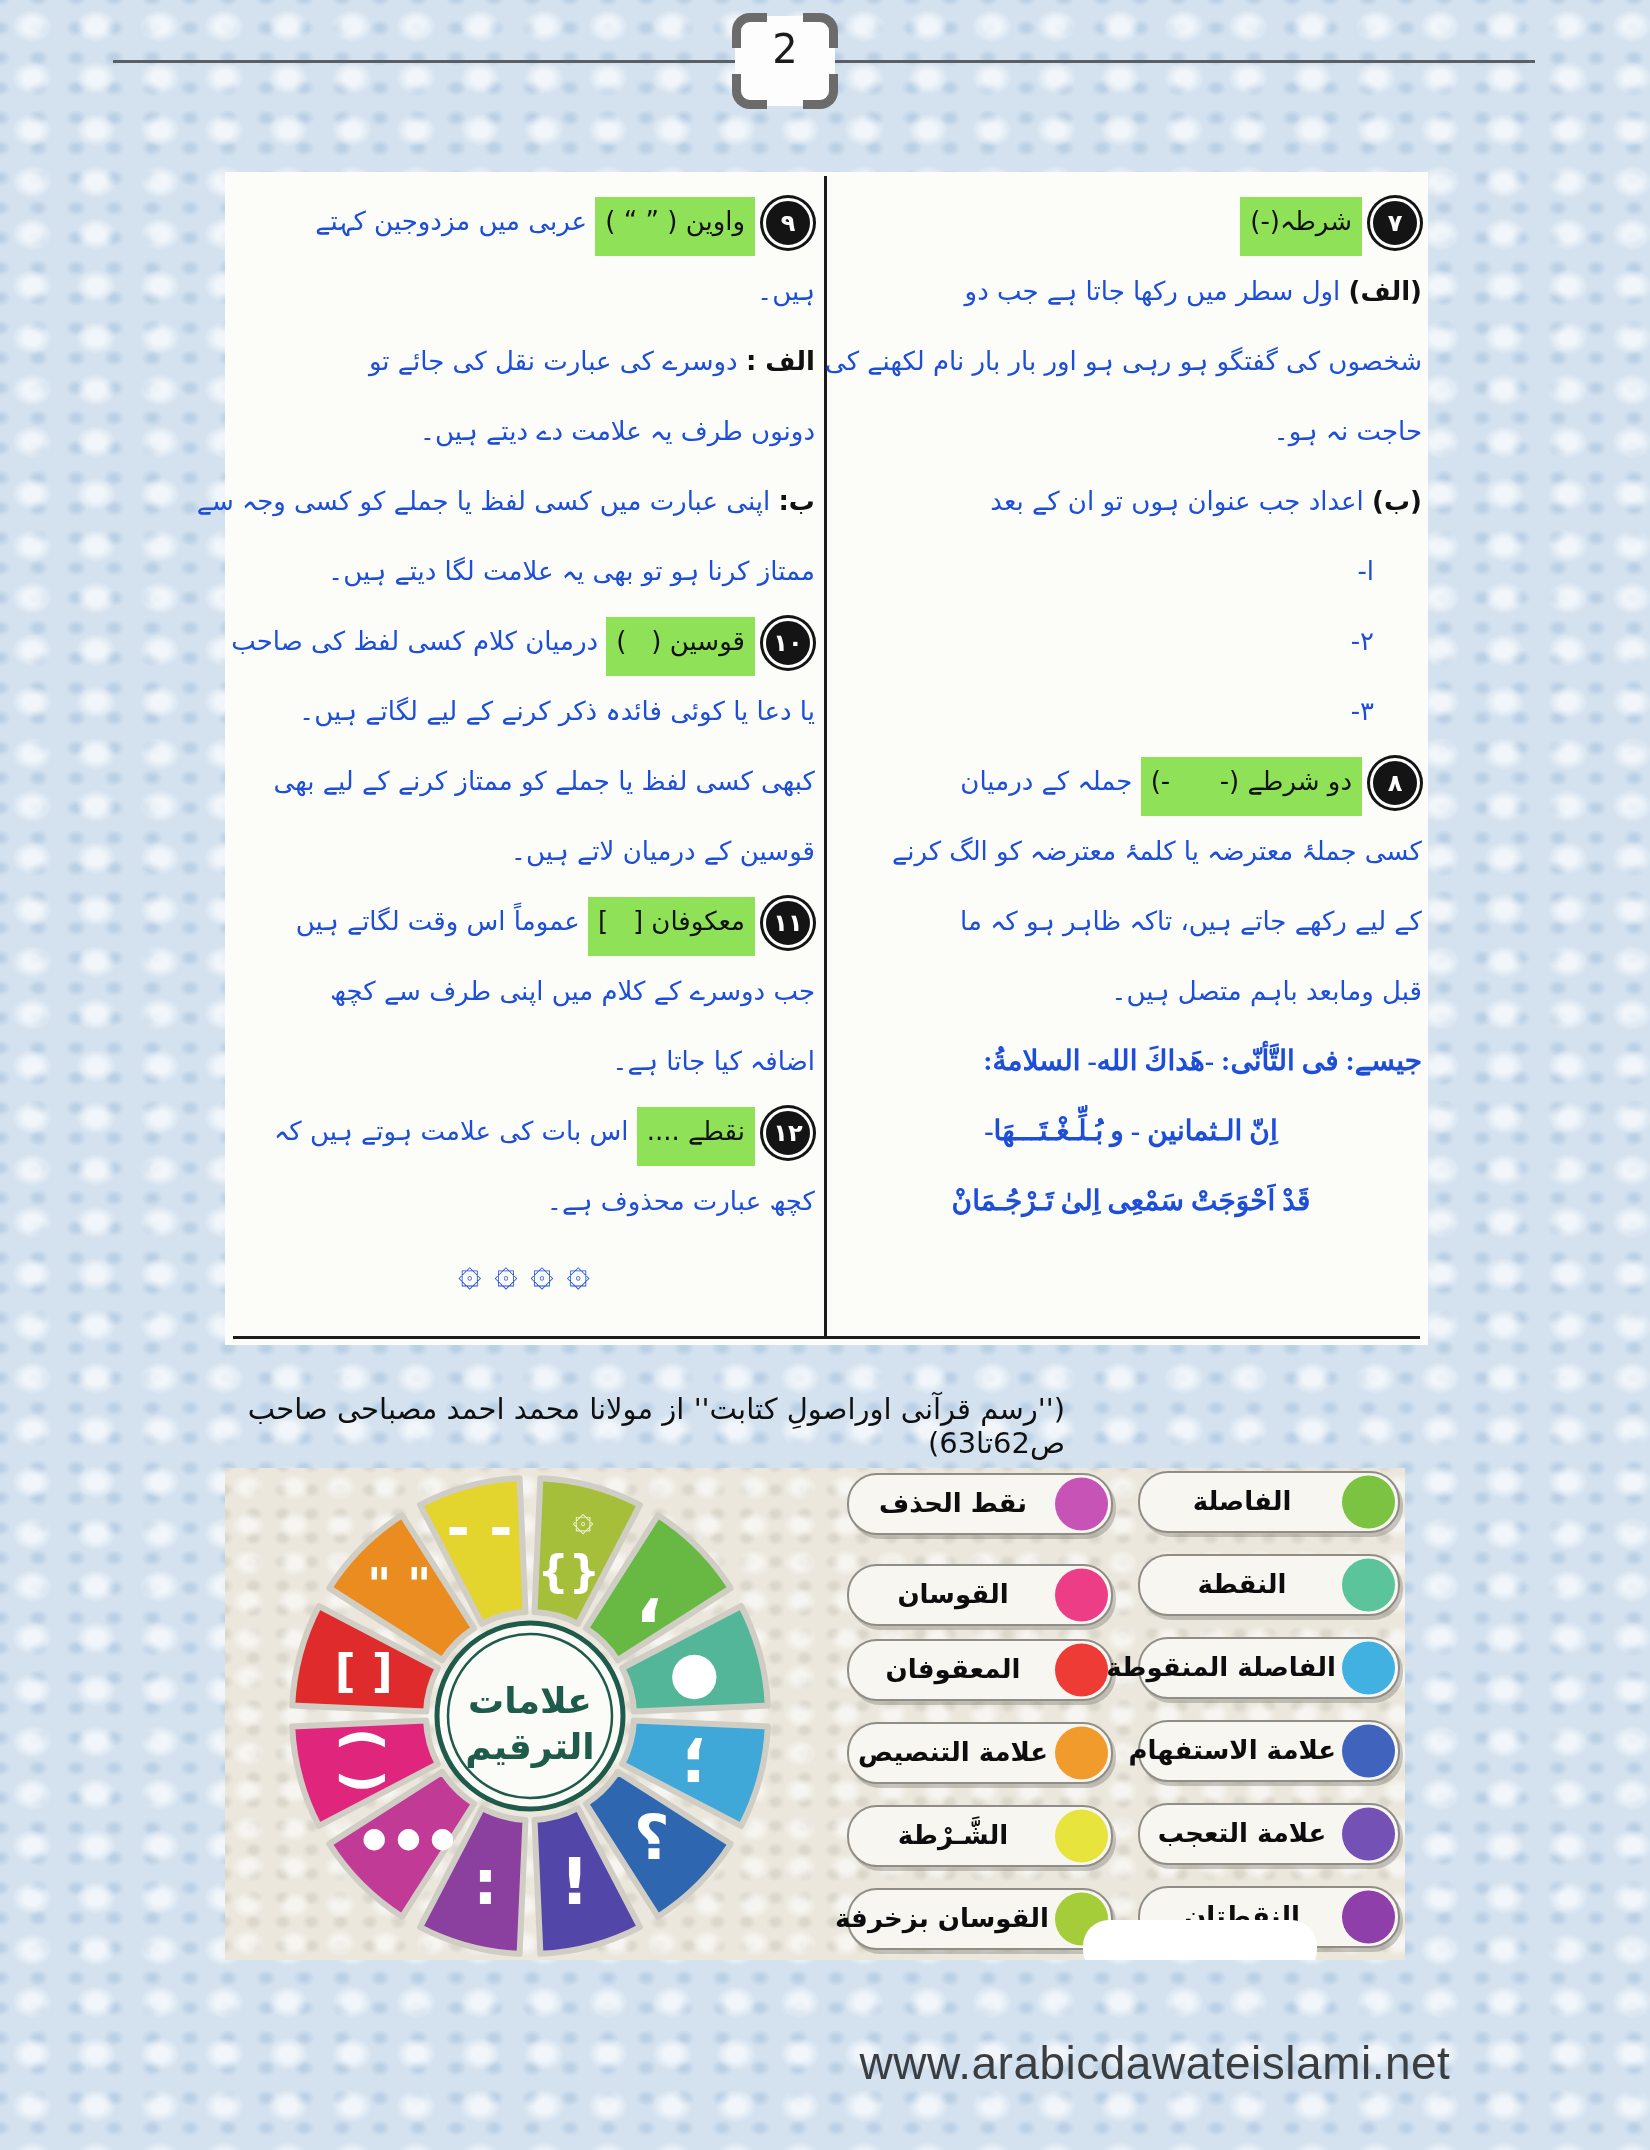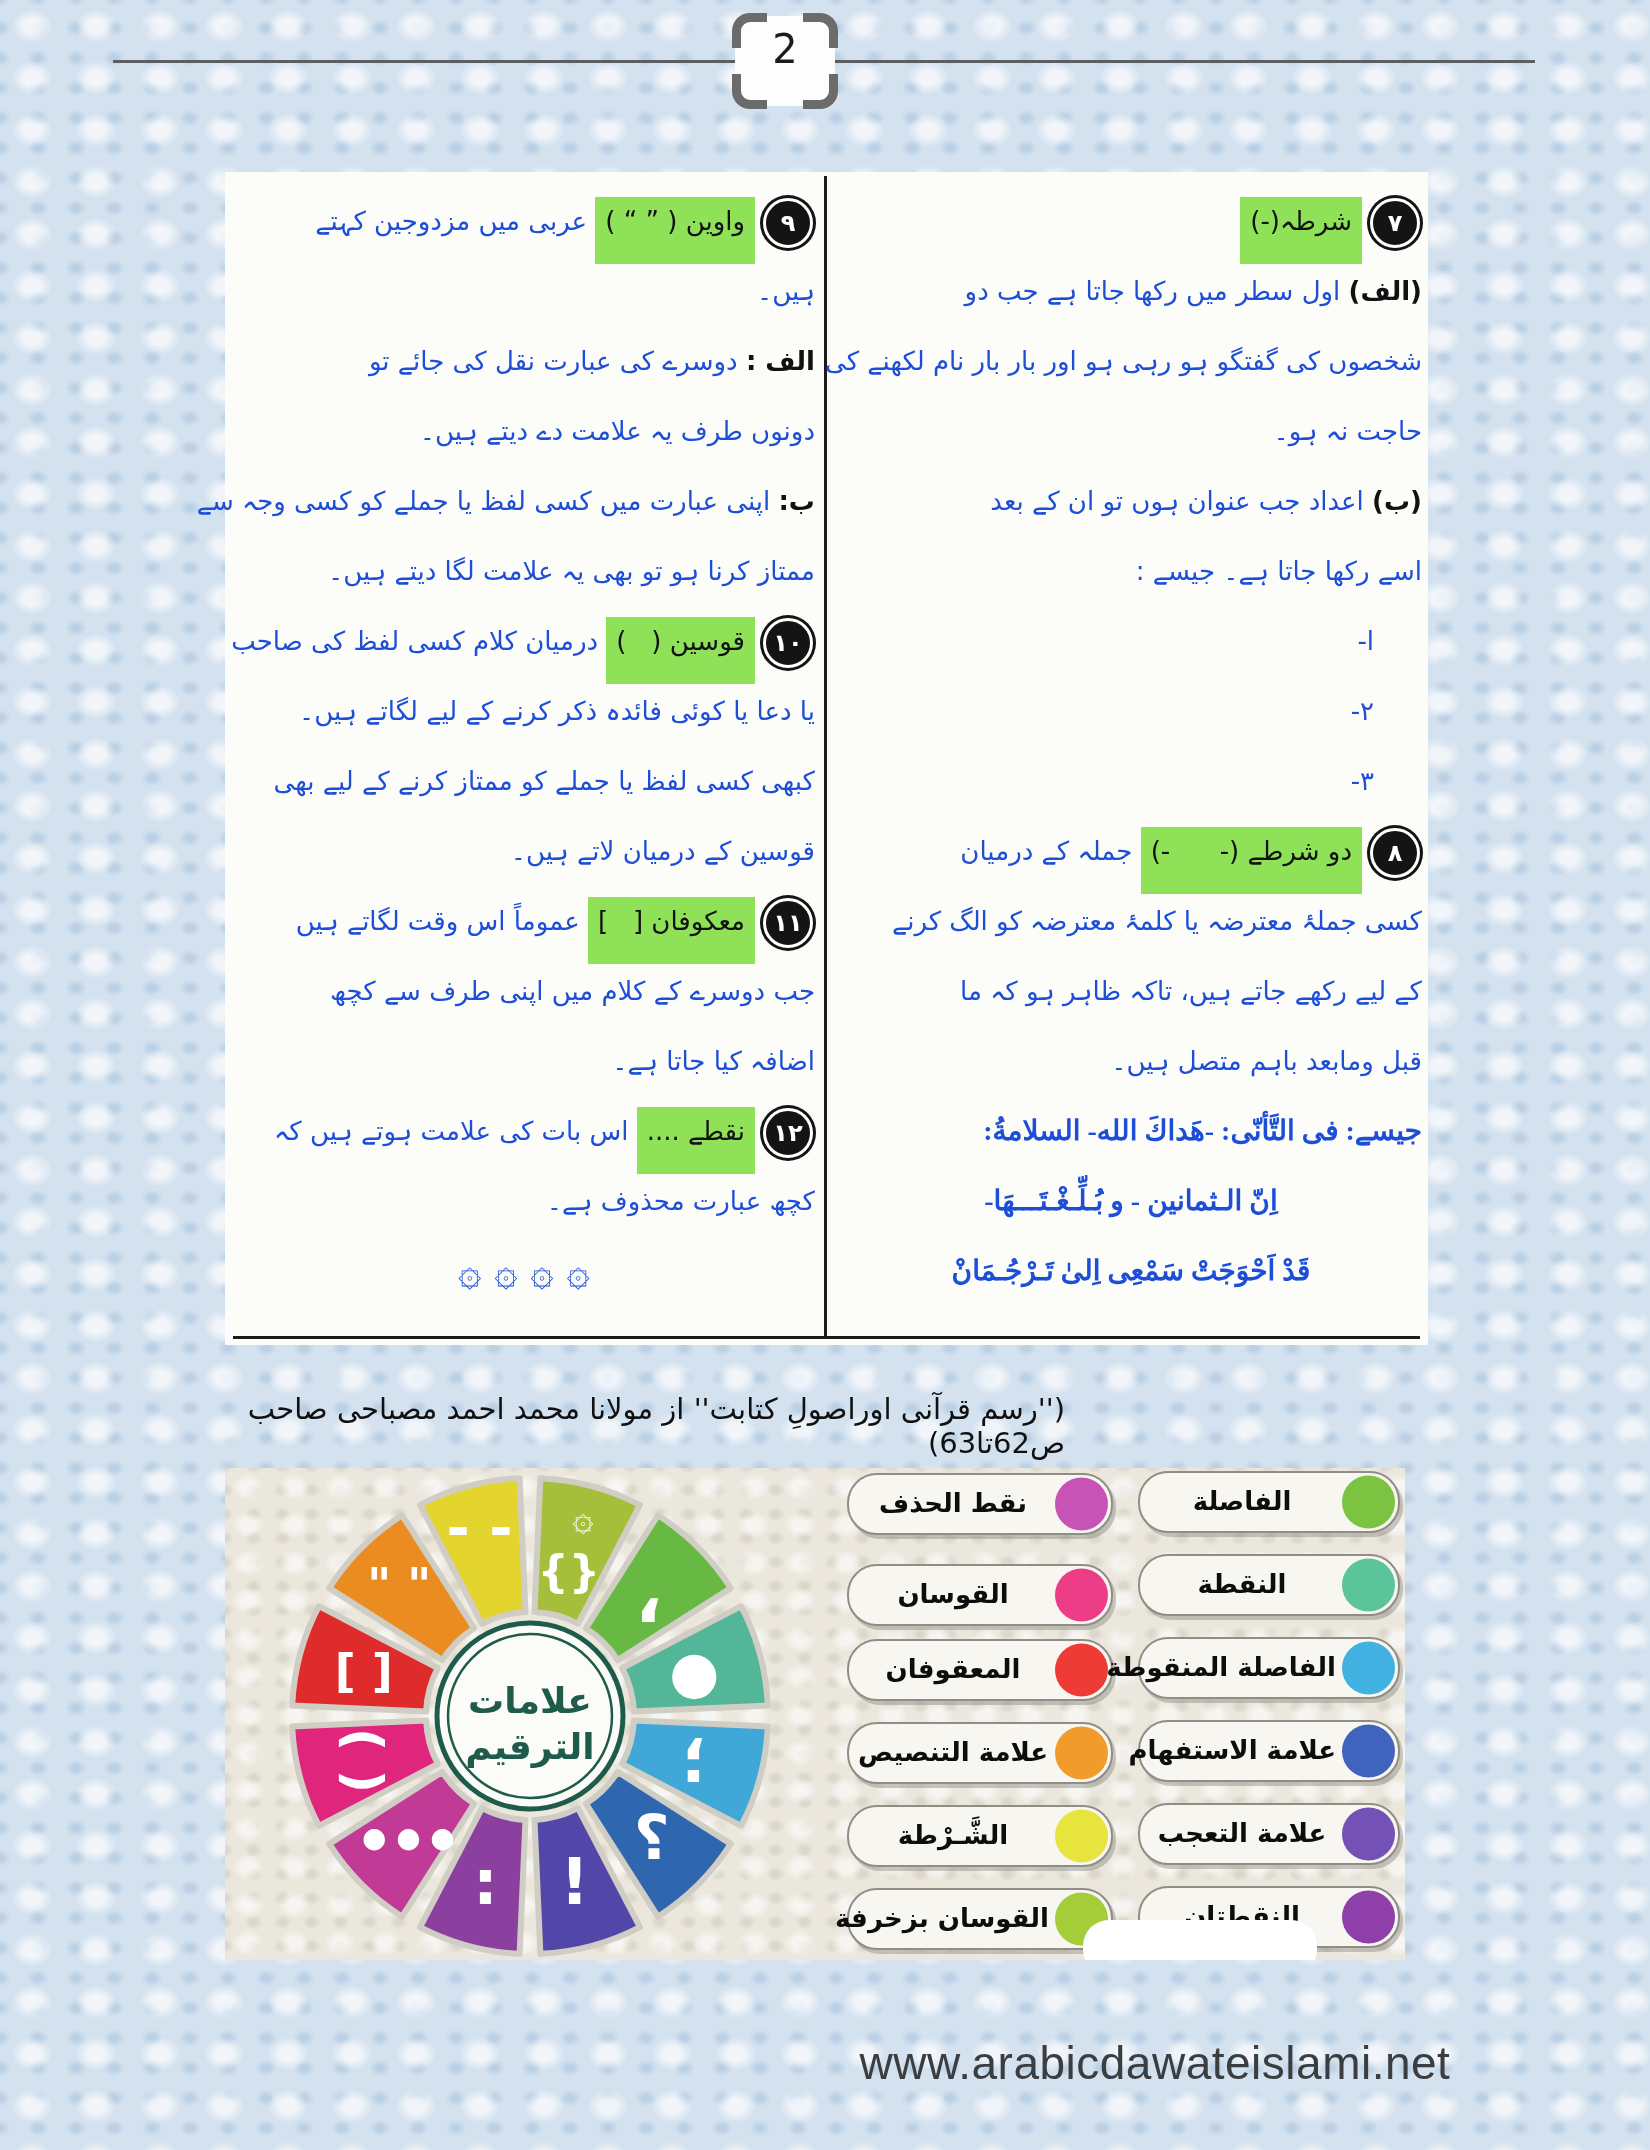--- a/index.html
+++ b/index.html
@@ -30,21 +30,21 @@
   .col{position:absolute;top:14px;width:582px;direction:rtl;}
   .col.col-urdu-right{right:6px;}
   .col.col-urdu-left{left:8px;}
   .line{height:70px;line-height:70px;font-size:26px;color:#111;white-space:nowrap;text-align:right;}
   .line.center{text-align:center;}
   .line.num{padding-right:48px;}
   .line.orn{font-size:40px;letter-spacing:26px;text-align:center;}
   .line.ar{font-weight:bold;font-size:28px;font-family:Liberation Serif, serif;}
   .run{color:#1d4ed8;}
   .bold{font-weight:bold;}
-  .hl{background:#8fe158;padding:9px 10px 28px 10px;}
+  .hl{background:#8fe158;padding:9px 10px 20px 10px;}
   .badge{display:inline-block;width:44px;height:44px;border-radius:50%;
         background:#141414;color:#fff;text-align:center;line-height:44px;
         font-size:24px;font-weight:bold;border:3px solid #fff;
         box-shadow:0 0 0 3px #141414;vertical-align:middle;margin-left:8px;margin-right:2px;}
 
   .citation{position:absolute;left:160px;top:1392px;width:905px;height:54px;
         direction:rtl;text-align:right;font-size:29px;font-weight:normal;color:#101010;}
 
   .figure{position:absolute;left:225px;top:1468px;width:1180px;height:492px;overflow:hidden;
         background-color:#ebe7dd;
@@ -100,21 +100,20 @@
         <div class="line"><span class="run">کچھ عبارت محذوف ہے۔</span></div>
         <div class="line orn"><span class="run">۞ ۞ ۞ ۞</span></div>
       </div>
     <div class="divider"></div>
     <div class="col col-urdu-right" id="col-right">
         <div class="line"><span class="badge">۷</span><span class="hl">شرطہ(-)</span></div>
         <div class="line"><span class="bold">(الف)</span><span class="run"> اول سطر میں رکھا جاتا ہے جب دو</span></div>
         <div class="line"><span class="run">شخصوں کی گفتگو ہو رہی ہو اور بار بار نام لکھنے کی</span></div>
         <div class="line"><span class="run">حاجت نہ ہو۔</span></div>
         <div class="line"><span class="bold">(ب)</span><span class="run"> اعداد جب عنوان ہوں تو ان کے بعد</span></div>
-        <div class="line"><span class="run">اسے رکھا جاتا ہے۔ جیسے :</span></div>
         <div class="line num"><span class="run">ا-</span></div>
         <div class="line num"><span class="run">۲-</span></div>
         <div class="line num"><span class="run">۳-</span></div>
         <div class="line"><span class="badge">۸</span><span class="hl">دو شرطے (-&nbsp;&nbsp;&nbsp;&nbsp;&nbsp;&nbsp;-)</span><span class="run"> جملہ کے درمیان</span></div>
         <div class="line"><span class="run">کسی جملۂ معترضہ یا کلمۂ معترضہ کو الگ کرنے</span></div>
         <div class="line"><span class="run">کے لیے رکھے جاتے ہیں، تاکہ ظاہر ہو کہ ما</span></div>
         <div class="line"><span class="run">قبل ومابعد باہم متصل ہیں۔</span></div>
         <div class="line ar"><span class="run">جیسے: فی التَّأنّی: -هَداكَ الله- السلامةُ:</span></div>
         <div class="line ar center"><span class="run">اِنّ الـثمانين - و بُـلِّـغْـتَـــهَا-</span></div>
         <div class="line ar center"><span class="run">قَدْ اَحْوَجَتْ سَمْعِى اِلىٰ تَـرْجُـمَانْ</span></div>

